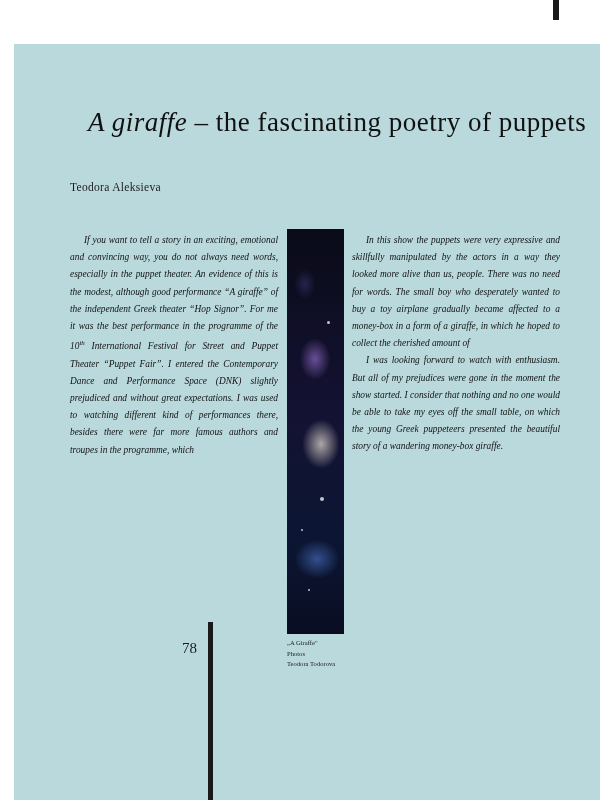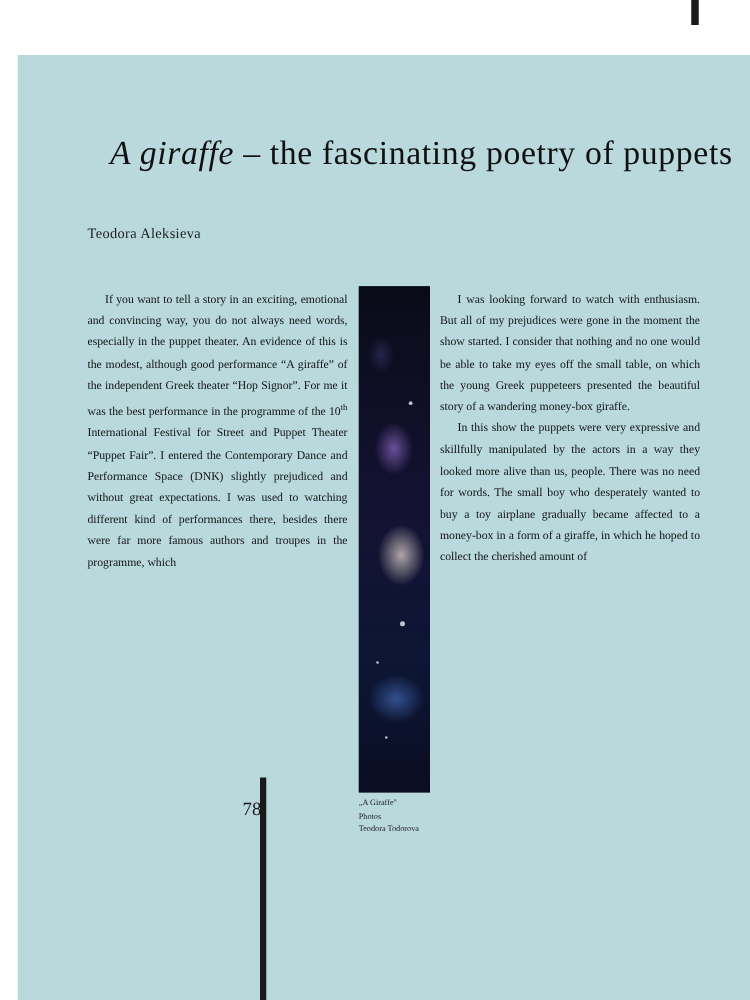--- a/index.html
+++ b/index.html
@@ -87,20 +87,21 @@
     line-height: 17.2px;
     color: #111111;
     text-align: justify;
     text-justify: inter-word;
   }
   .col-left { left: 56px; }
   .col-right { left: 338px; }
   .col p {
     margin: 0;
     text-indent: 14px;
+    font-style: italic;
   }
   .figure {
     position: absolute;
     left: 273px;
     top: 185px;
     width: 57px;
   }
   .figure .photo {
     width: 57px;
     height: 405px;
@@ -128,21 +129,20 @@
     font-size: 6.6px;
     line-height: 10.5px;
     color: #1c1c1c;
   }
   .pagenum {
     position: absolute;
     left: 168px;
     top: 596px;
     font-size: 15px;
     color: #1c1c1c;
-    margin-left: 12px;
   }
   .sup {
     font-size: 7px;
     vertical-align: super;
   }
 </style>
 </head>
 <body>
 
 <div class="page">
@@ -166,22 +166,22 @@
       <div class="ph-dot" style="left:21px;top:360px;width:2px;height:2px;"></div>
     </div>
     <div class="caption">
       <div>„A Giraffe"</div>
       <div>Photos</div>
       <div>Teodora Todorova</div>
     </div>
   </div>
 
   <div class="col col-right">
+    <p>In this show the puppets were very expressive and skillfully manipulated by the actors in a way they looked more alive than us, people. There was no need for words. The small boy who desperately wanted to buy a toy airplane gradually became affected to a money-box in a form of a giraffe, in which he hoped to collect the cherished amount of</p>
     <p>I was looking forward to watch with enthusiasm. But all of my prejudices were gone in the moment the show started. I consider that nothing and no one would be able to take my eyes off the small table, on which the young Greek puppeteers presented the beautiful story of a wandering money-box giraffe.</p>
-    <p>In this show the puppets were very expressive and skillfully manipulated by the actors in a way they looked more alive than us, people. There was no need for words. The small boy who desperately wanted to buy a toy airplane gradually became affected to a money-box in a form of a giraffe, in which he hoped to collect the cherished amount of</p>
   </div>
 
   <div class="pagenum">78</div>
 
 </div>
 
 <div class="top-white"></div>
 <div class="top-mark"></div>
 <div class="left-edge"></div>
 <div class="spine"></div>

